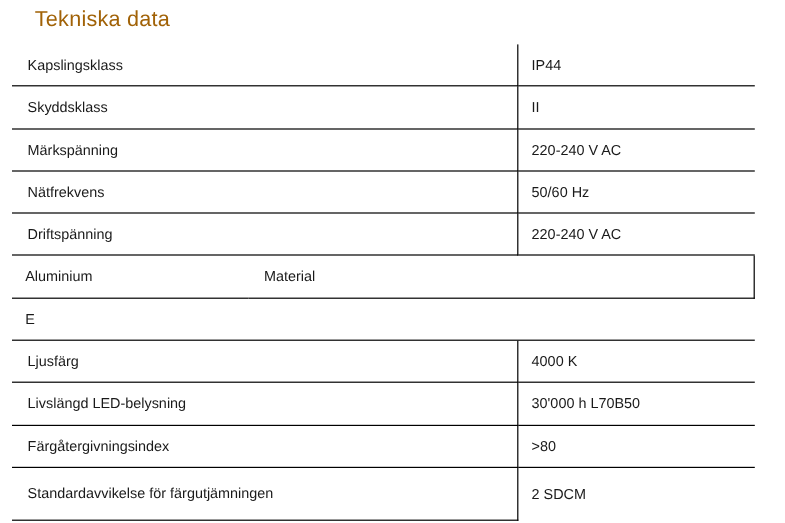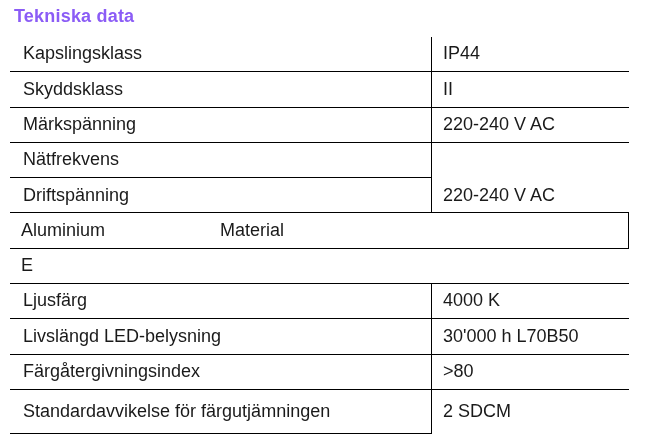--- a/index.html
+++ b/index.html
@@ -9,39 +9,39 @@
   }
   body {
     width: 654px;
     height: 436px;
     overflow: hidden;
     font-family: "Liberation Sans", "DejaVu Sans", sans-serif;
     color: #1a1a1a;
   }
   .page-title {
     margin: 0;
-    padding: 6px 0 0 14px;
+    padding: 6px 0 0 29px;
     font-size: 18px;
-    font-weight: 700;
+    font-weight: 400;
     letter-spacing: 0.2px;
-    color: #8b5cf6;
+    color: #a16207;
   }
   .spec-table {
     margin: 10px 0 0 10px;
     width: 619px;
   }
   .row {
     display: flex;
     align-items: center;
     height: 35.3px;
     box-sizing: border-box;
   }
   .cell {
     box-sizing: border-box;
-    font-size: 18px;
+    font-size: 12px;
     line-height: 1.2;
     white-space: nowrap;
     overflow: hidden;
     height: 100%;
     display: flex;
     align-items: center;
   }
   .cell-label {
     width: 422px;
     padding-left: 13px;
@@ -77,20 +77,21 @@
     <div class="cell cell-value">II</div>
   </div>
 
   <div class="row">
     <div class="cell cell-label">Märkspänning</div>
     <div class="cell cell-value">220-240 V AC</div>
   </div>
 
   <div class="row">
     <div class="cell cell-label">Nätfrekvens</div>
+    <div class="cell cell-value">50/60 Hz</div>
   </div>
 
   <div class="row">
     <div class="cell cell-label">Driftspänning</div>
     <div class="cell cell-value">220-240 V AC</div>
   </div>
 
   <div class="row">
     <div class="cell cell-value">Aluminium</div>
     <div class="cell cell-label">Material</div>

